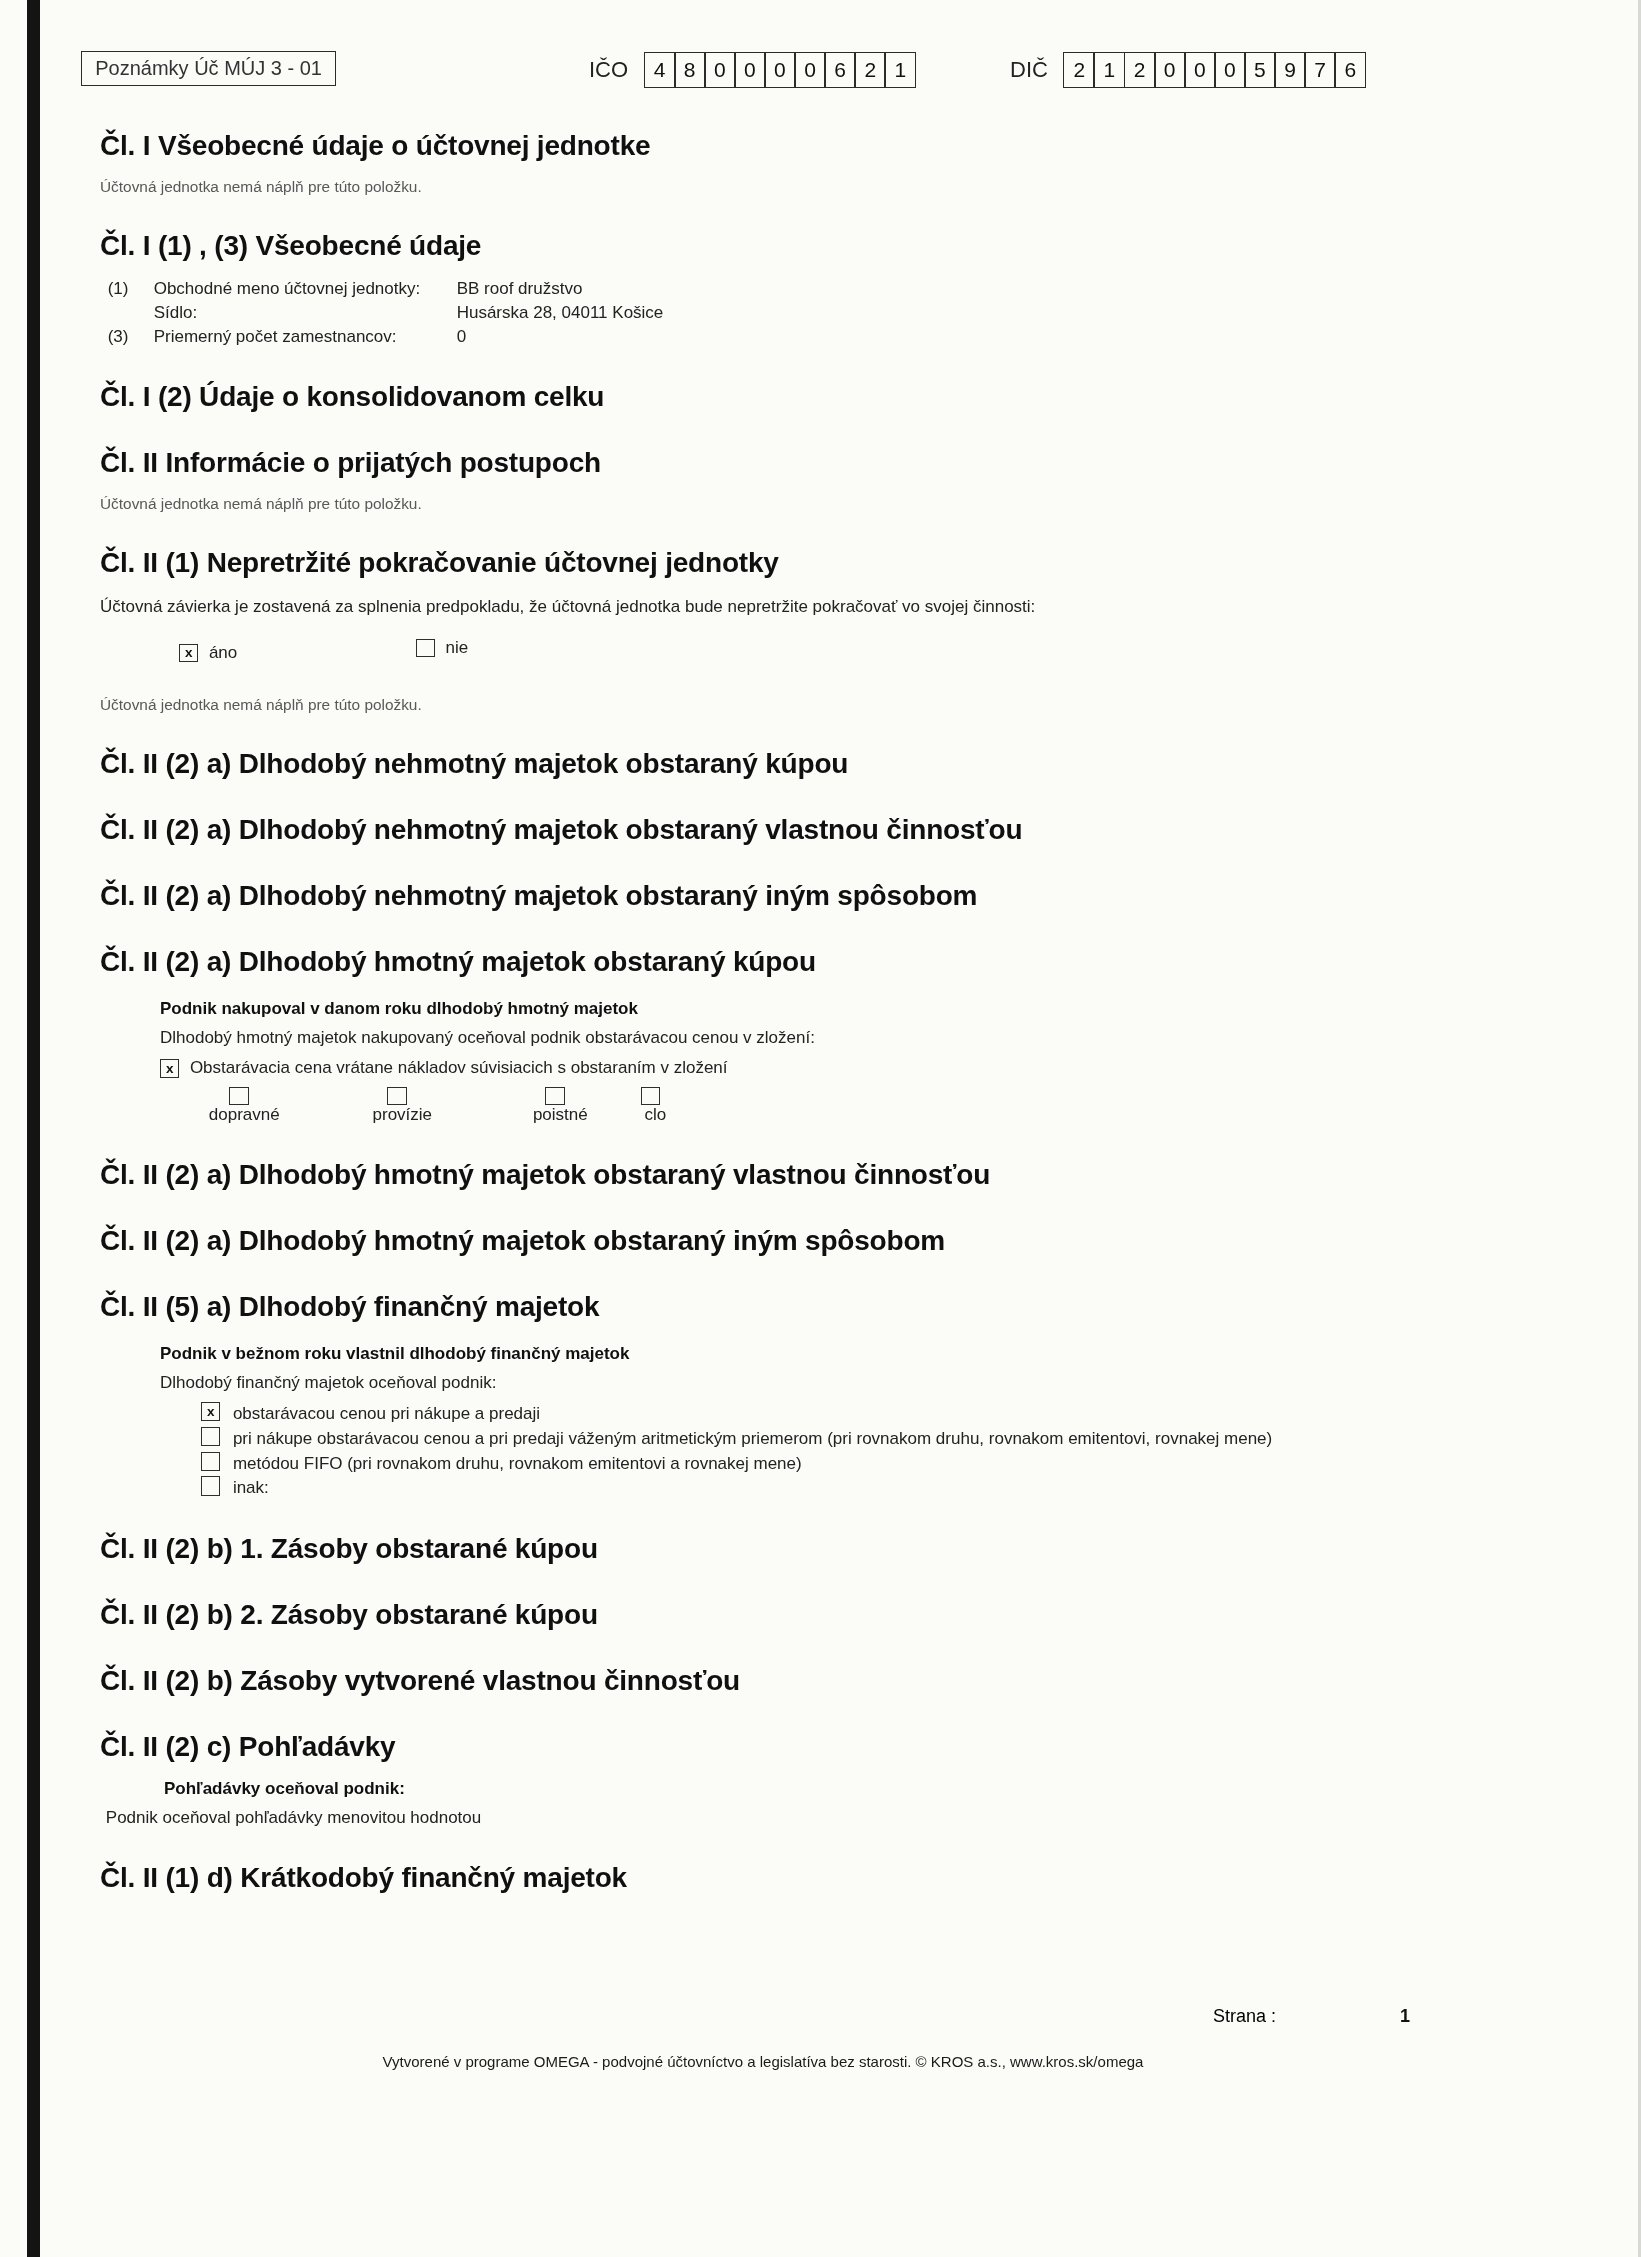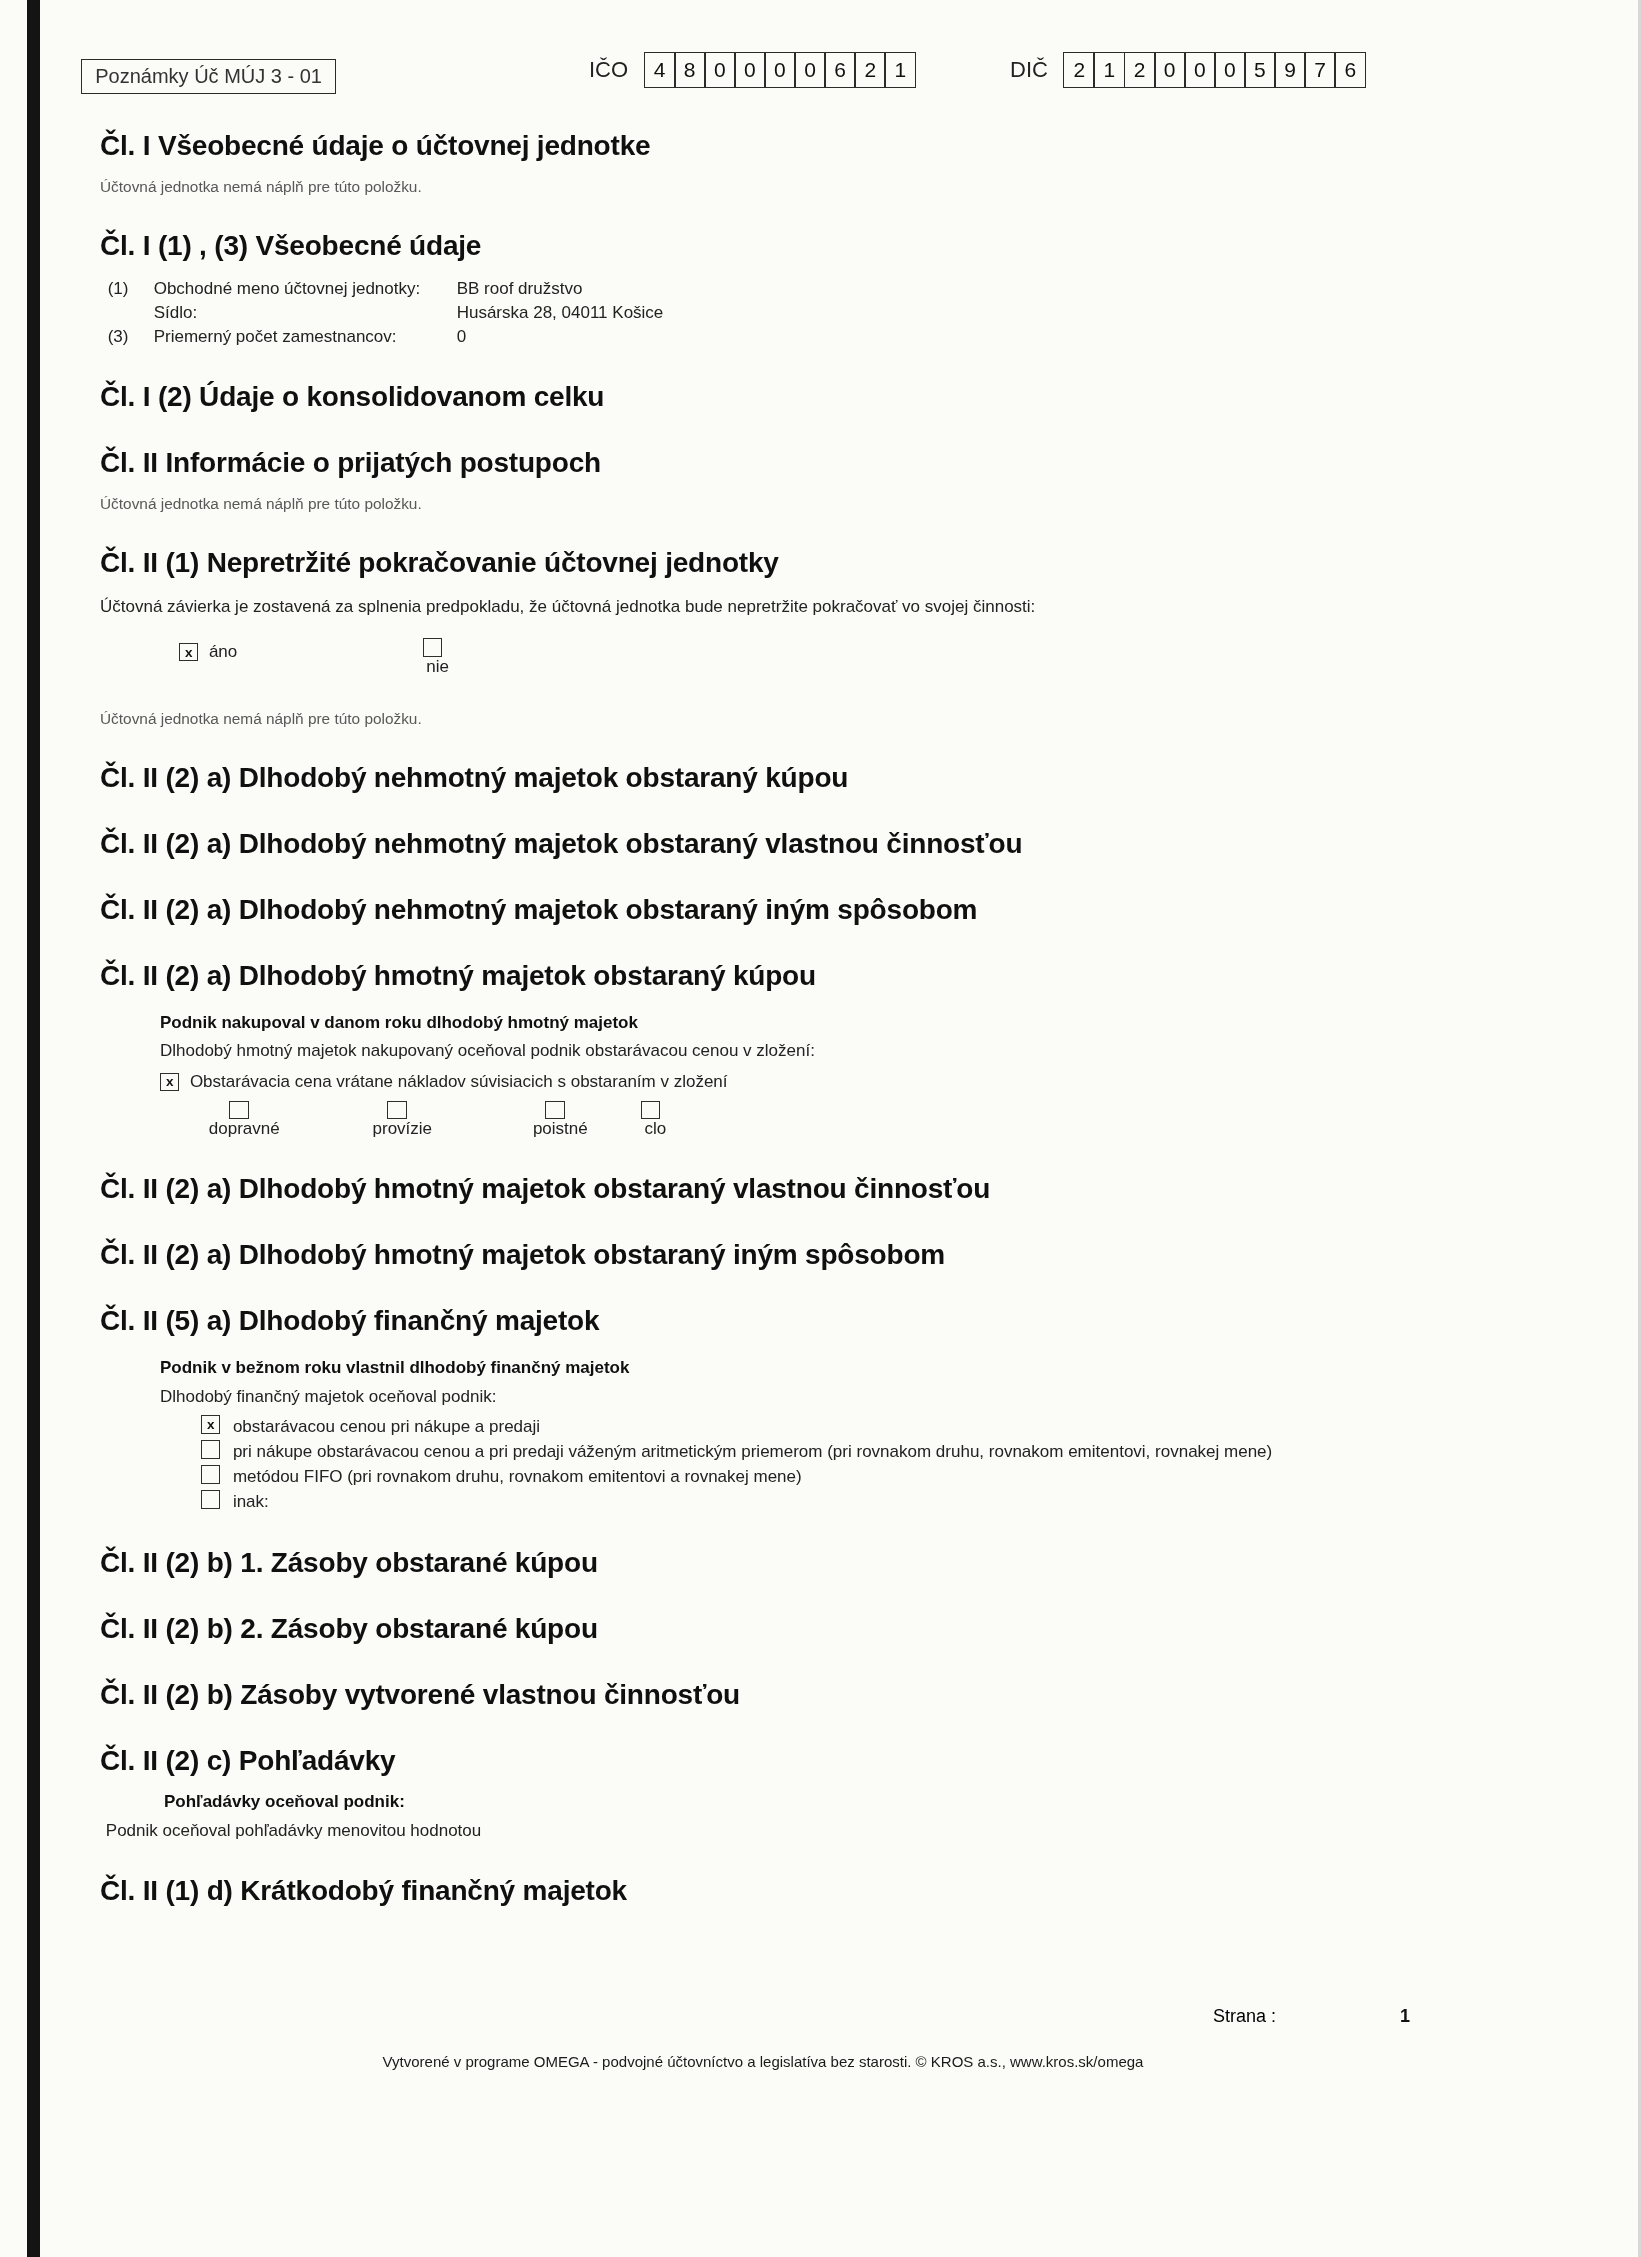--- a/index.html
+++ b/index.html
@@ -9,21 +9,21 @@
     background:#fbfbf8; overflow:hidden;
     font-family:"Liberation Sans", sans-serif; color:#1c1c1c;
   }
   .scan-strip { position:absolute; left:27px; top:0; width:12.6px; height:2257px; background:#141414; }
   .scan-edge-right { position:absolute; right:0; top:0; width:2.9px; height:2257px; background:#d8d8d4; }
   .content { position:absolute; left:100px; top:50px; width:1468px; }
 
   
   .header-row { position:relative; height:46px; }
   .form-box {
-    position:absolute; left:-19.3px; top:9px;
+    position:absolute; left:-19.3px; top:1px;
     border:1.9px solid #2b2b2b; padding:4.8px 13.5px;
     font-size:20px; color:#333; white-space:nowrap;
   }
   .code-group { position:absolute; top:1.9px; display:flex; align-items:center; }
   .code-group.ico { left:489px; }
   .code-group.dic { left:910px; }
   .code-label { font-size:22px; color:#222; margin-right:15.4px; }
   .digit-cells { display:flex; }
   .digit-cell {
     width:32px; height:36px; border:1.9px solid #2b2b2b; margin-left:-1.9px;
@@ -45,21 +45,21 @@
 
   .cb {
     display:inline-flex; width:19.3px; height:18.3px; border:1.9px solid #2e2e2e;
     align-items:center; justify-content:center;
     font-size:13.5px; font-weight:bold; color:#111; flex:none; line-height:1;
   }
   .cb-label { margin-left:10.6px; font-size:17px; color:#222; }
   .cb-item { display:inline-flex; align-items:center; }
 
   .ano-nie { margin-top:21px; margin-left:79px; }
-  .ano-nie .cb-item + .cb-item { margin-left:174px;flex-direction:column; }
+  .ano-nie .cb-item + .cb-item { margin-left:174px; }
 
   .sec-body { margin-left:60px; margin-top:21px; }
   .bold-line { font-size:17px; font-weight:bold; color:#101010; }
   .line { margin-top:8.7px; font-size:17px; color:#222; }
   .cb-main { margin-top:10.6px; display:flex; align-items:center; }
   .cb-subs { margin-top:8.7px; display:flex; }
   .cb-subs .cb-item { width:158px;flex-direction:column; }
   .cb-subs .cb-item:last-child { width:auto; }
 
   .cb-stack { margin-top:8.7px; margin-left:41px; }

